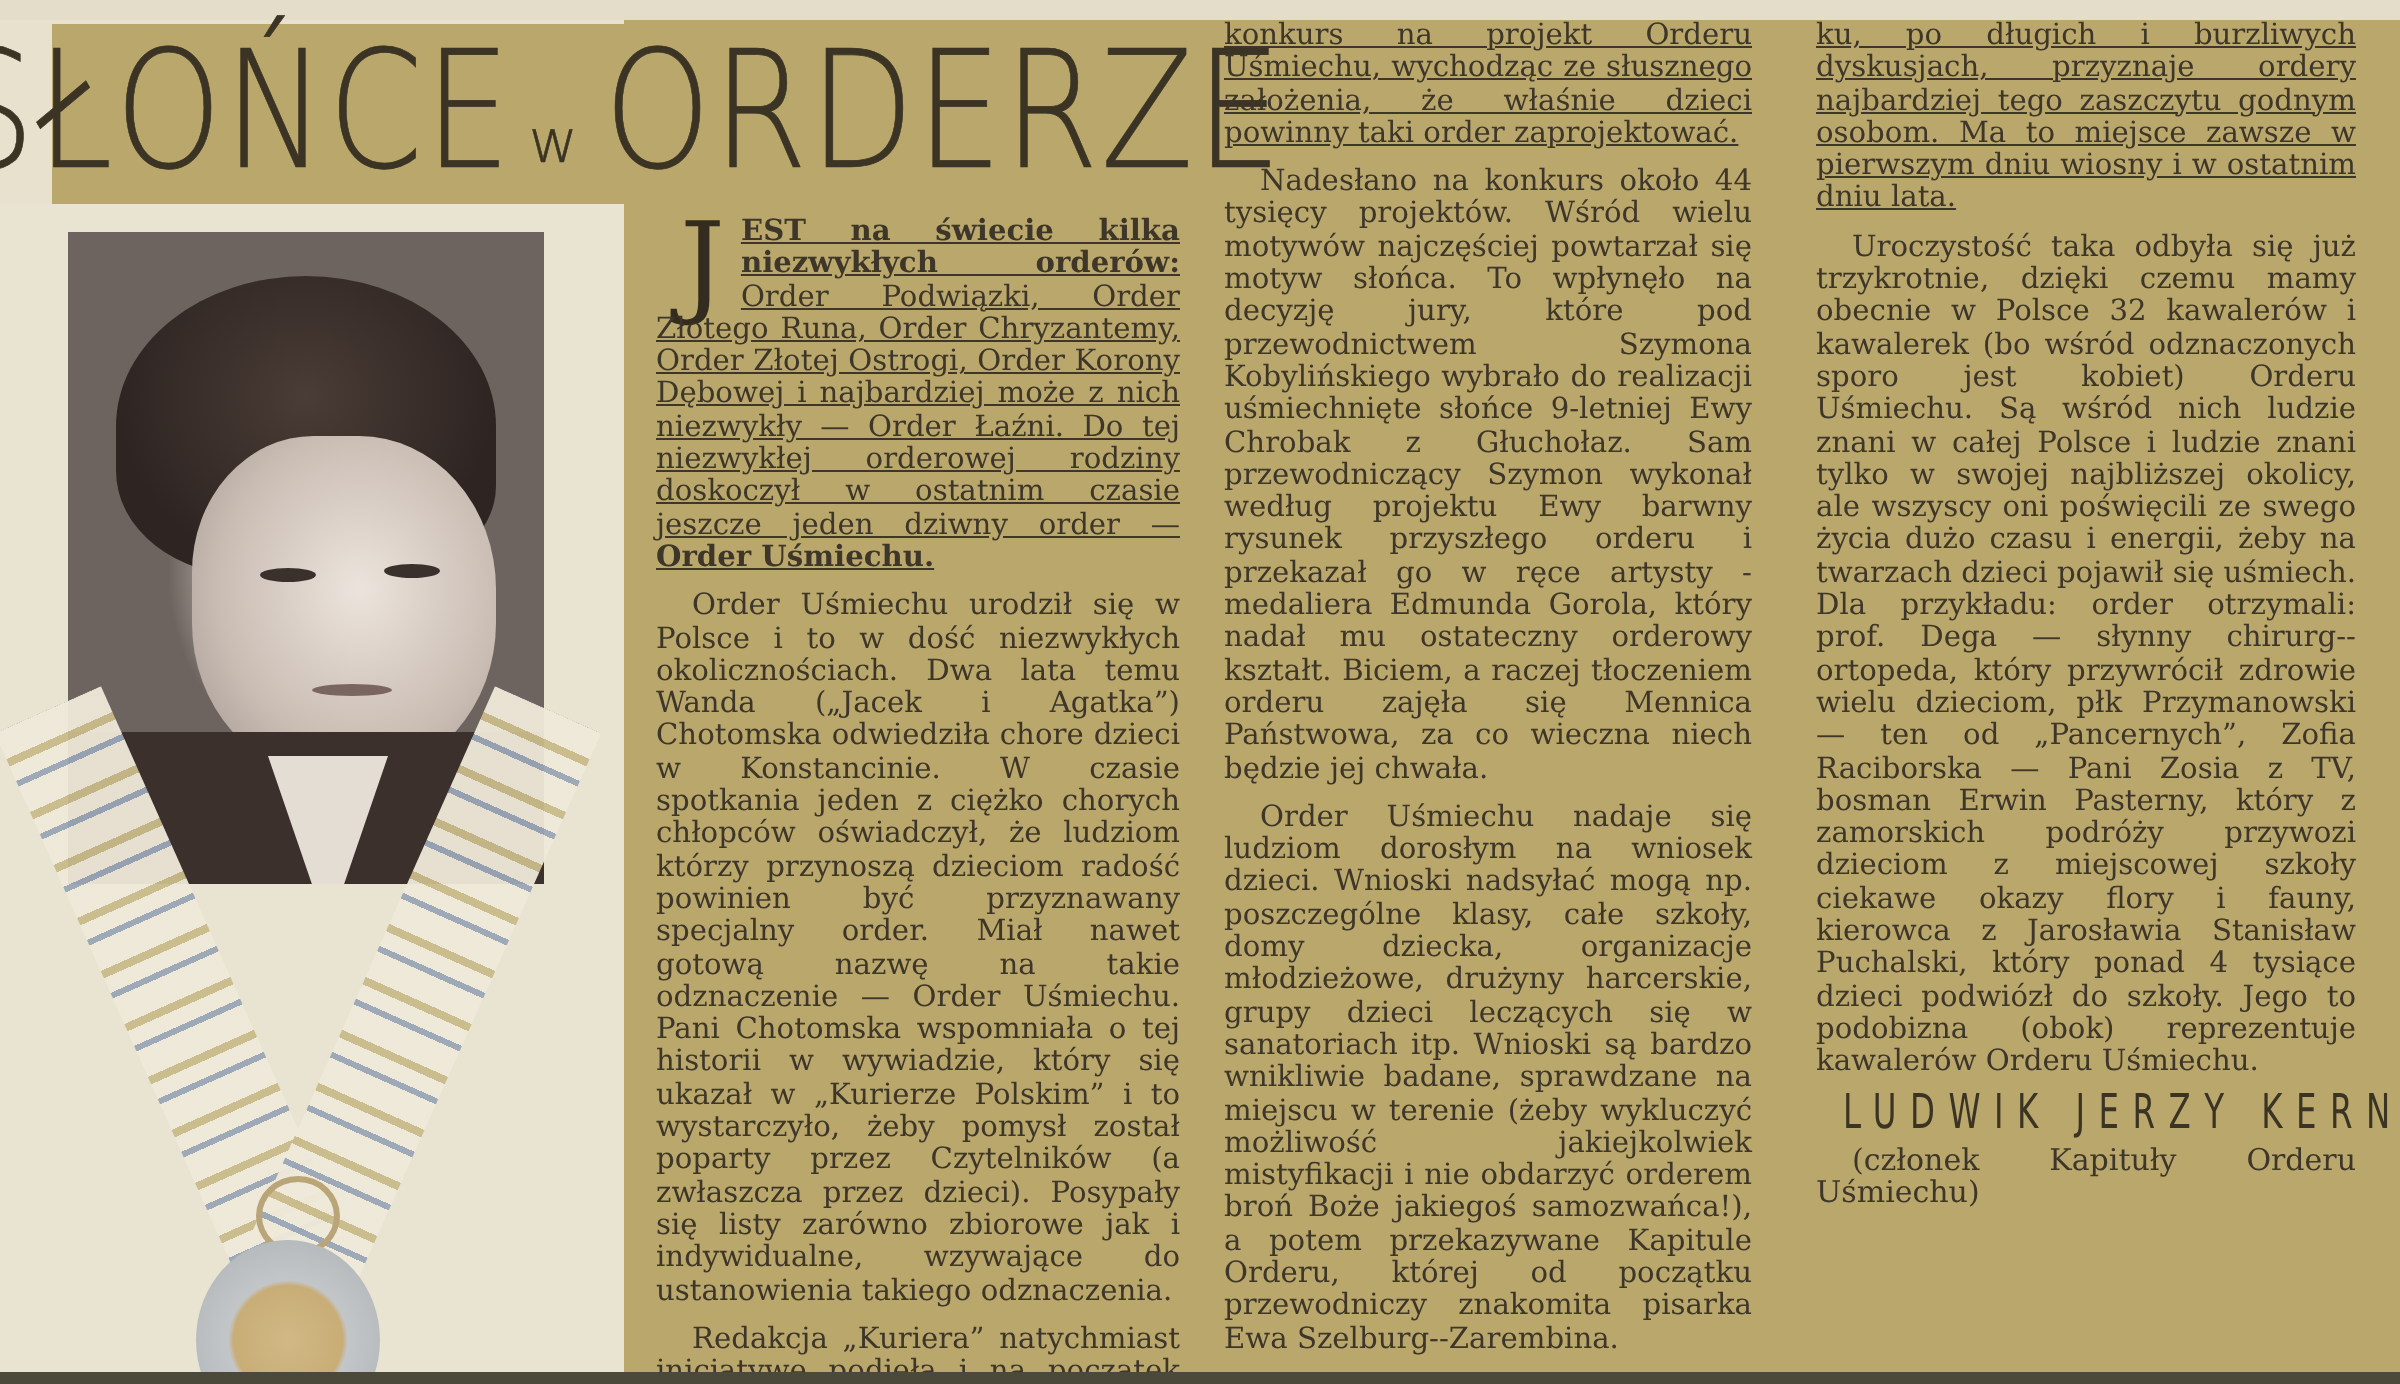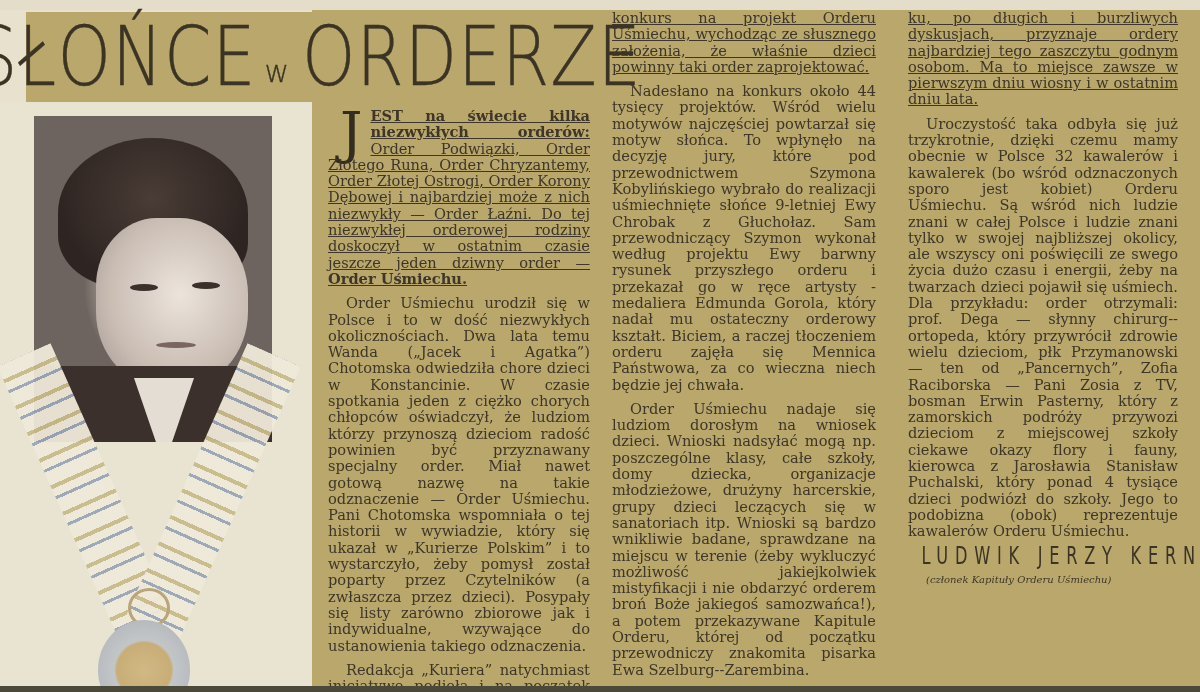--- a/index.html
+++ b/index.html
@@ -111,21 +111,21 @@
     margin: 2px 8px 0 12px; font-family: "DejaVu Serif", serif; color: #332c1f;
   }
   .lead-bold { font-weight: bold; }
   .sig {
     font-family: "DejaVu Sans Condensed", "DejaVu Sans", sans-serif;
     font-size: 24px; letter-spacing: 9px; color: #3b3424;
     margin: 18px 0 12px 2px; text-indent: 0;
     transform: scaleX(0.75); transform-origin: left; white-space: nowrap;
     font-weight: normal;
   }
-  .sig-sub { text-indent: 0; font-size: 10px; margin-top: 6px; font-style: italic; }
+  .sig-sub { text-indent: 0; font-size: 15px; margin-top: 6px; }
 </style>
 </head>
 <body>
 
 <div class="page">
   <div class="topstrip"></div>
   <div class="gold"></div>
 
   <div class="title-banner">
     <div class="title-text">

